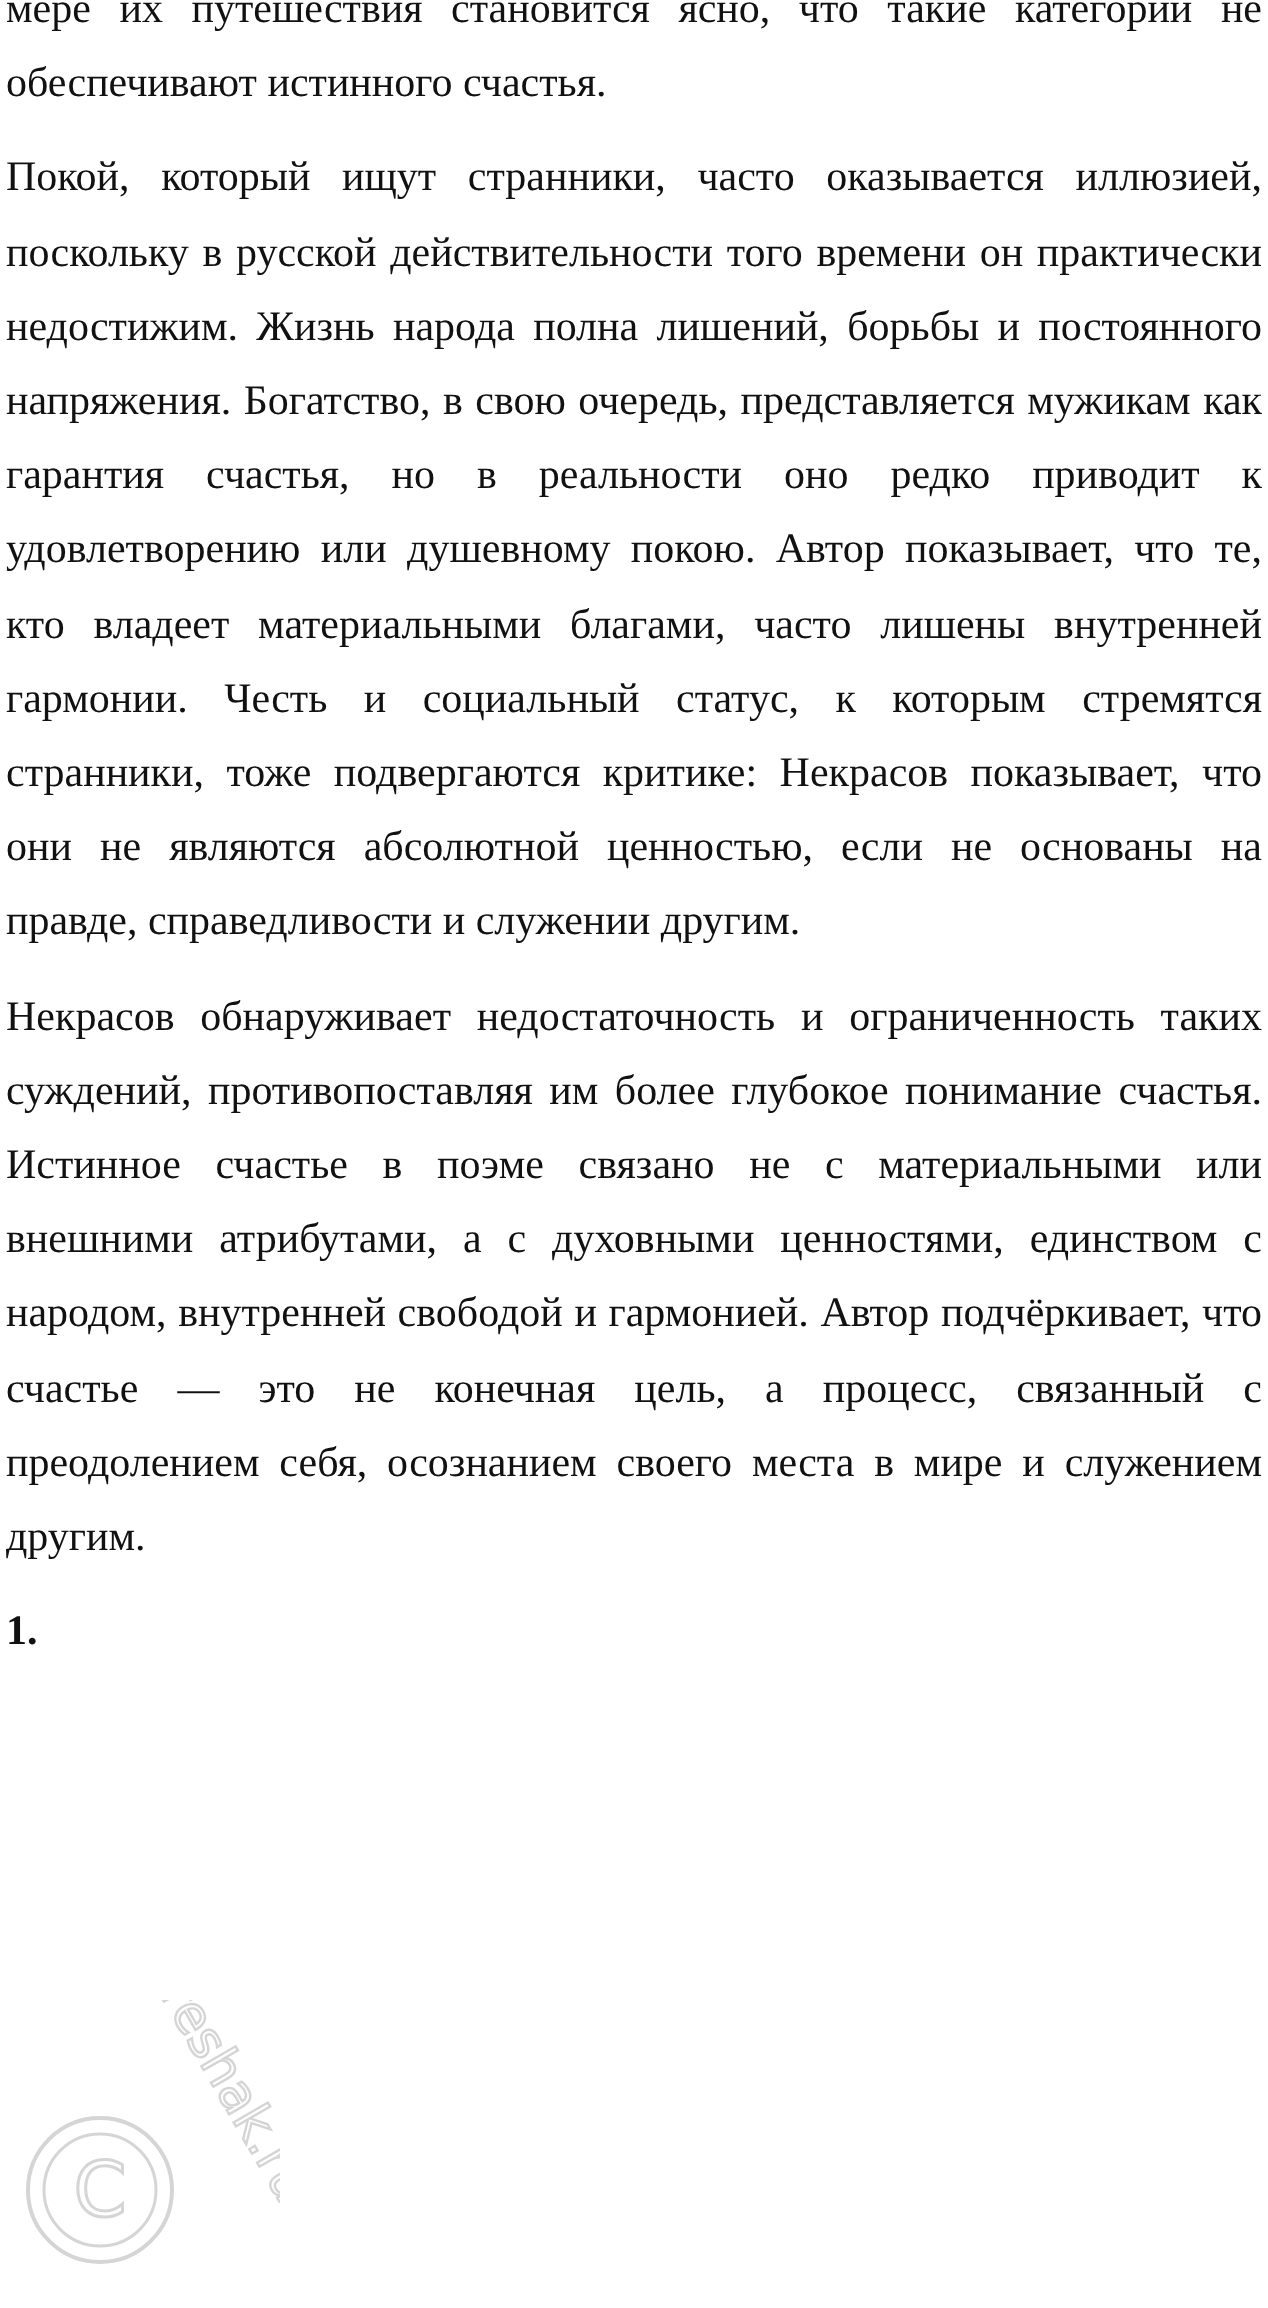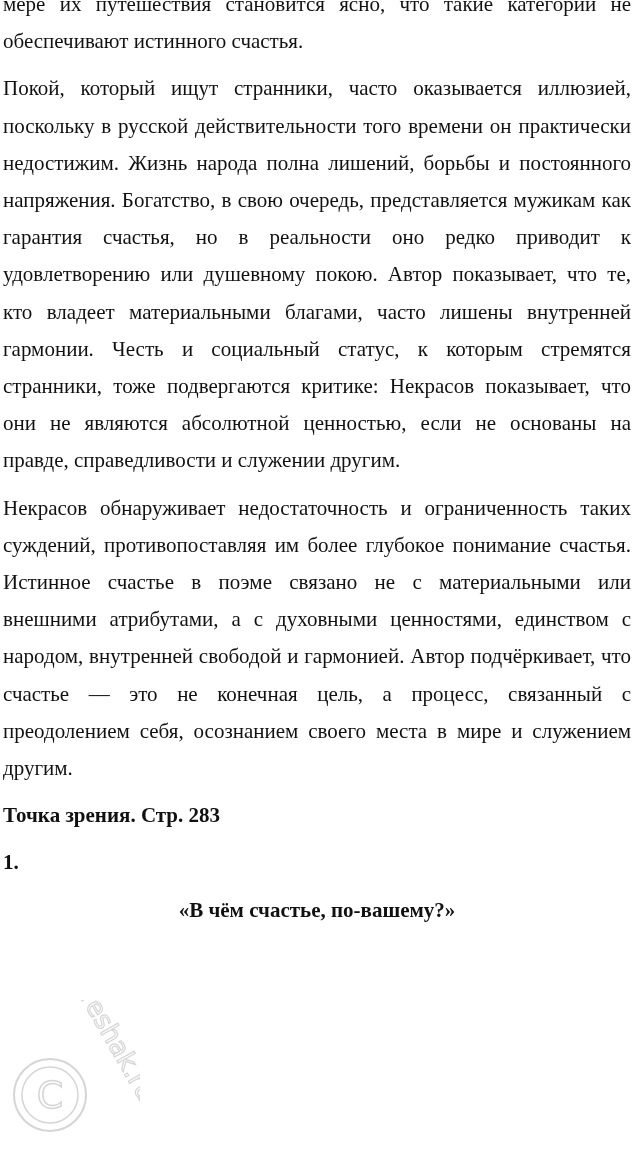--- a/index.html
+++ b/index.html
@@ -51,23 +51,21 @@
     opacity: 0.35;
   }
 </style>
 </head>
 <body>
 
 <div class="page">
   <p>мере их путешествия становится ясно, что такие категории не обеспечивают истинного счастья.</p>
   <p>Покой, который ищут странники, часто оказывается иллюзией, поскольку в русской действительности того времени он практически недостижим. Жизнь народа полна лишений, борьбы и постоянного напряжения. Богатство, в свою очередь, представляется мужикам как гарантия счастья, но в реальности оно редко приводит к удовлетворению или душевному покою. Автор показывает, что те, кто владеет материальными благами, часто лишены внутренней гармонии. Честь и социальный статус, к которым стремятся странники, тоже подвергаются критике: Некрасов показывает, что они не являются абсолютной ценностью, если не основаны на правде, справедливости и служении другим.</p>
   <p>Некрасов обнаруживает недостаточность и ограниченность таких суждений, противопоставляя им более глубокое понимание счастья. Истинное счастье в поэме связано не с материальными или внешними атрибутами, а с духовными ценностями, единством с народом, внутренней свободой и гармонией. Автор подчёркивает, что счастье — это не конечная цель, а процесс, связанный с преодолением себя, осознанием своего места в мире и служением другим.</p>
-  <p class="heading">Точка зрения. Стр. 283</p>
   <p class="num">1.</p>
-  <p class="title">«В чём счастье, по-вашему?»</p>
 </div>
 
 <svg class="watermark" viewBox="0 0 130 150">
   <circle cx="40" cy="95" r="36" fill="none" stroke="#888" stroke-width="2"></circle>
   <circle cx="40" cy="95" r="28" fill="none" stroke="#888" stroke-width="1.5"></circle>
   <text x="40" y="108" text-anchor="middle" font-size="38" fill="none" stroke="#888" stroke-width="1.5" font-family="DejaVu Sans, sans-serif">C</text>
   <text x="10" y="20" font-size="26" fill="none" stroke="#888" stroke-width="1.2" font-family="DejaVu Sans, sans-serif" transform="rotate(60 60 60)">reshak.ru</text>
 </svg>
 
 </body></html>

